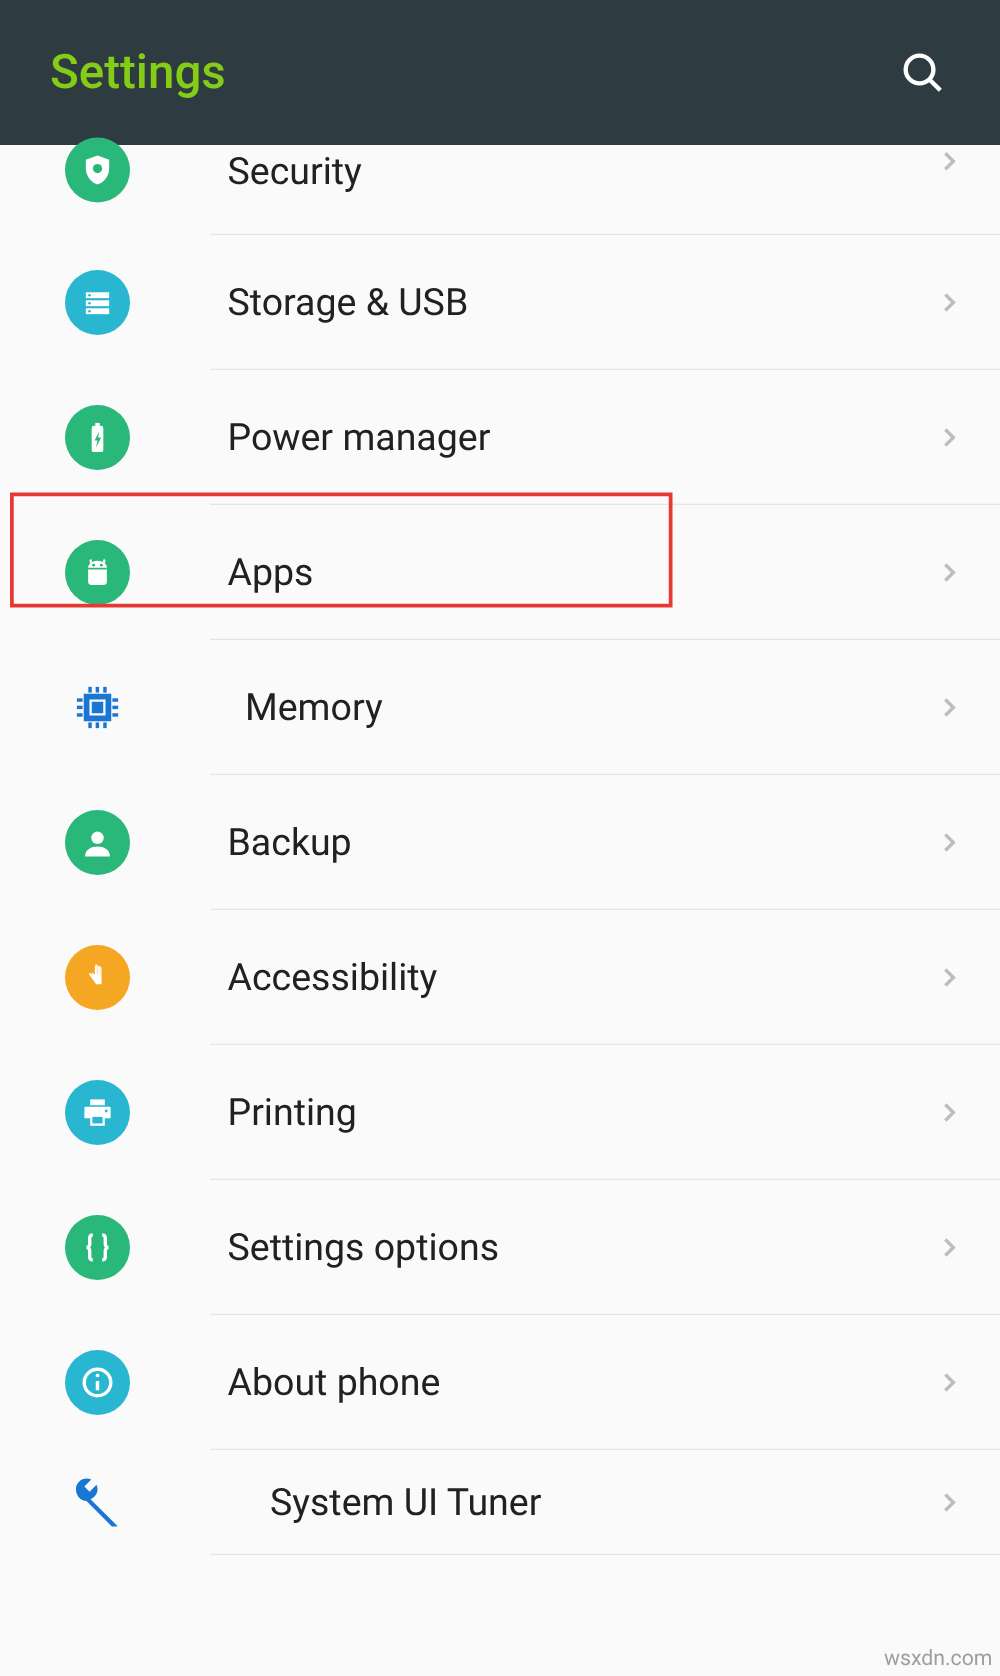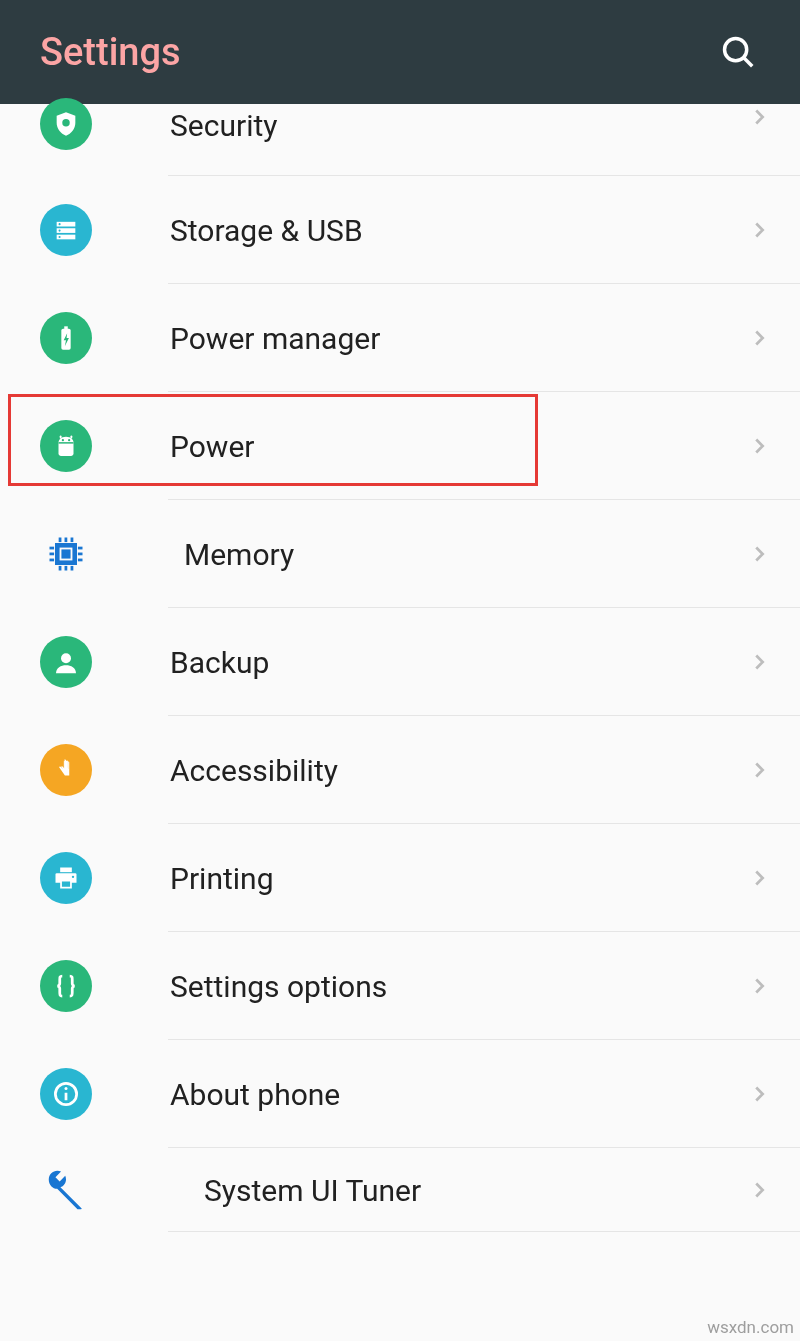--- a/index.html
+++ b/index.html
@@ -10,47 +10,47 @@
     body {
       font-family: Roboto, -apple-system, BlinkMacSystemFont, "Segoe UI", Arial, sans-serif;
       background: #fafafa;
       width: 800px;
       height: 1341px;
       overflow: hidden;
       position: relative;
     }
     .header {
       background: #2e3c41;
-      height: 104px;
+      height: 116px;
       display: flex;
       align-items: center;
       justify-content: space-between;
       padding: 0 40px;
-      color: #fca5a5;
+      color: #84cc16;
     }
     .header-title {
       font-size: 38px;
       font-weight: 500;
     }
     .search-btn {
       width: 44px;
       height: 44px;
       display: flex;
       align-items: center;
       justify-content: center;
       cursor: pointer;
     }
     .list {
       background: #fafafa;
     }
     .item {
       display: flex;
       align-items: center;
       height: 108px;
-      padding-left: 40px;
+      padding-left: 52px;
       padding-right: 30px;
       cursor: pointer;
       position: relative;
     }
     .item.first {
       height: 72px;
       align-items: flex-start;
       padding-top: 0;
     }
     .item.first .icon-wrap {
@@ -189,21 +189,21 @@
     <div class="icon-wrap" style="background:#2ab77a">
       <svg width="30" height="30" viewBox="0 0 24 24" fill="#fff">
         <path d="M6 9 C6 7 8 4.5 12 4.5 C16 4.5 18 7 18 9 L18 18 C18 19 17 20 16 20 L8 20 C7 20 6 19 6 18 Z"></path>
         <line x1="6" y1="9.5" x2="18" y2="9.5" stroke="#2ab77a" stroke-width="1.2"></line>
         <circle cx="9.5" cy="7.3" r="0.9" fill="#2ab77a"></circle>
           <circle cx="14.5" cy="7.3" r="0.9" fill="#2ab77a"></circle>
         <rect x="7" y="3.5" width="1.4" height="2.5" rx="0.7"></rect>
           <rect x="15.6" y="3.5" width="1.4" height="2.5" rx="0.7"></rect>
       </svg>
     </div>
-    <div class="label">Power</div>
+    <div class="label">Apps</div>
     <div class="chevron">
       <svg width="22" height="22" viewBox="0 0 24 24" fill="none" stroke="#bdbdbd" stroke-width="3">
           <polyline points="9 5 16 12 9 19"></polyline>
         </svg>
     </div>
   </div>
 
 
   <div class="item">
     <div class="icon-memory" style="margin-left:4px">

